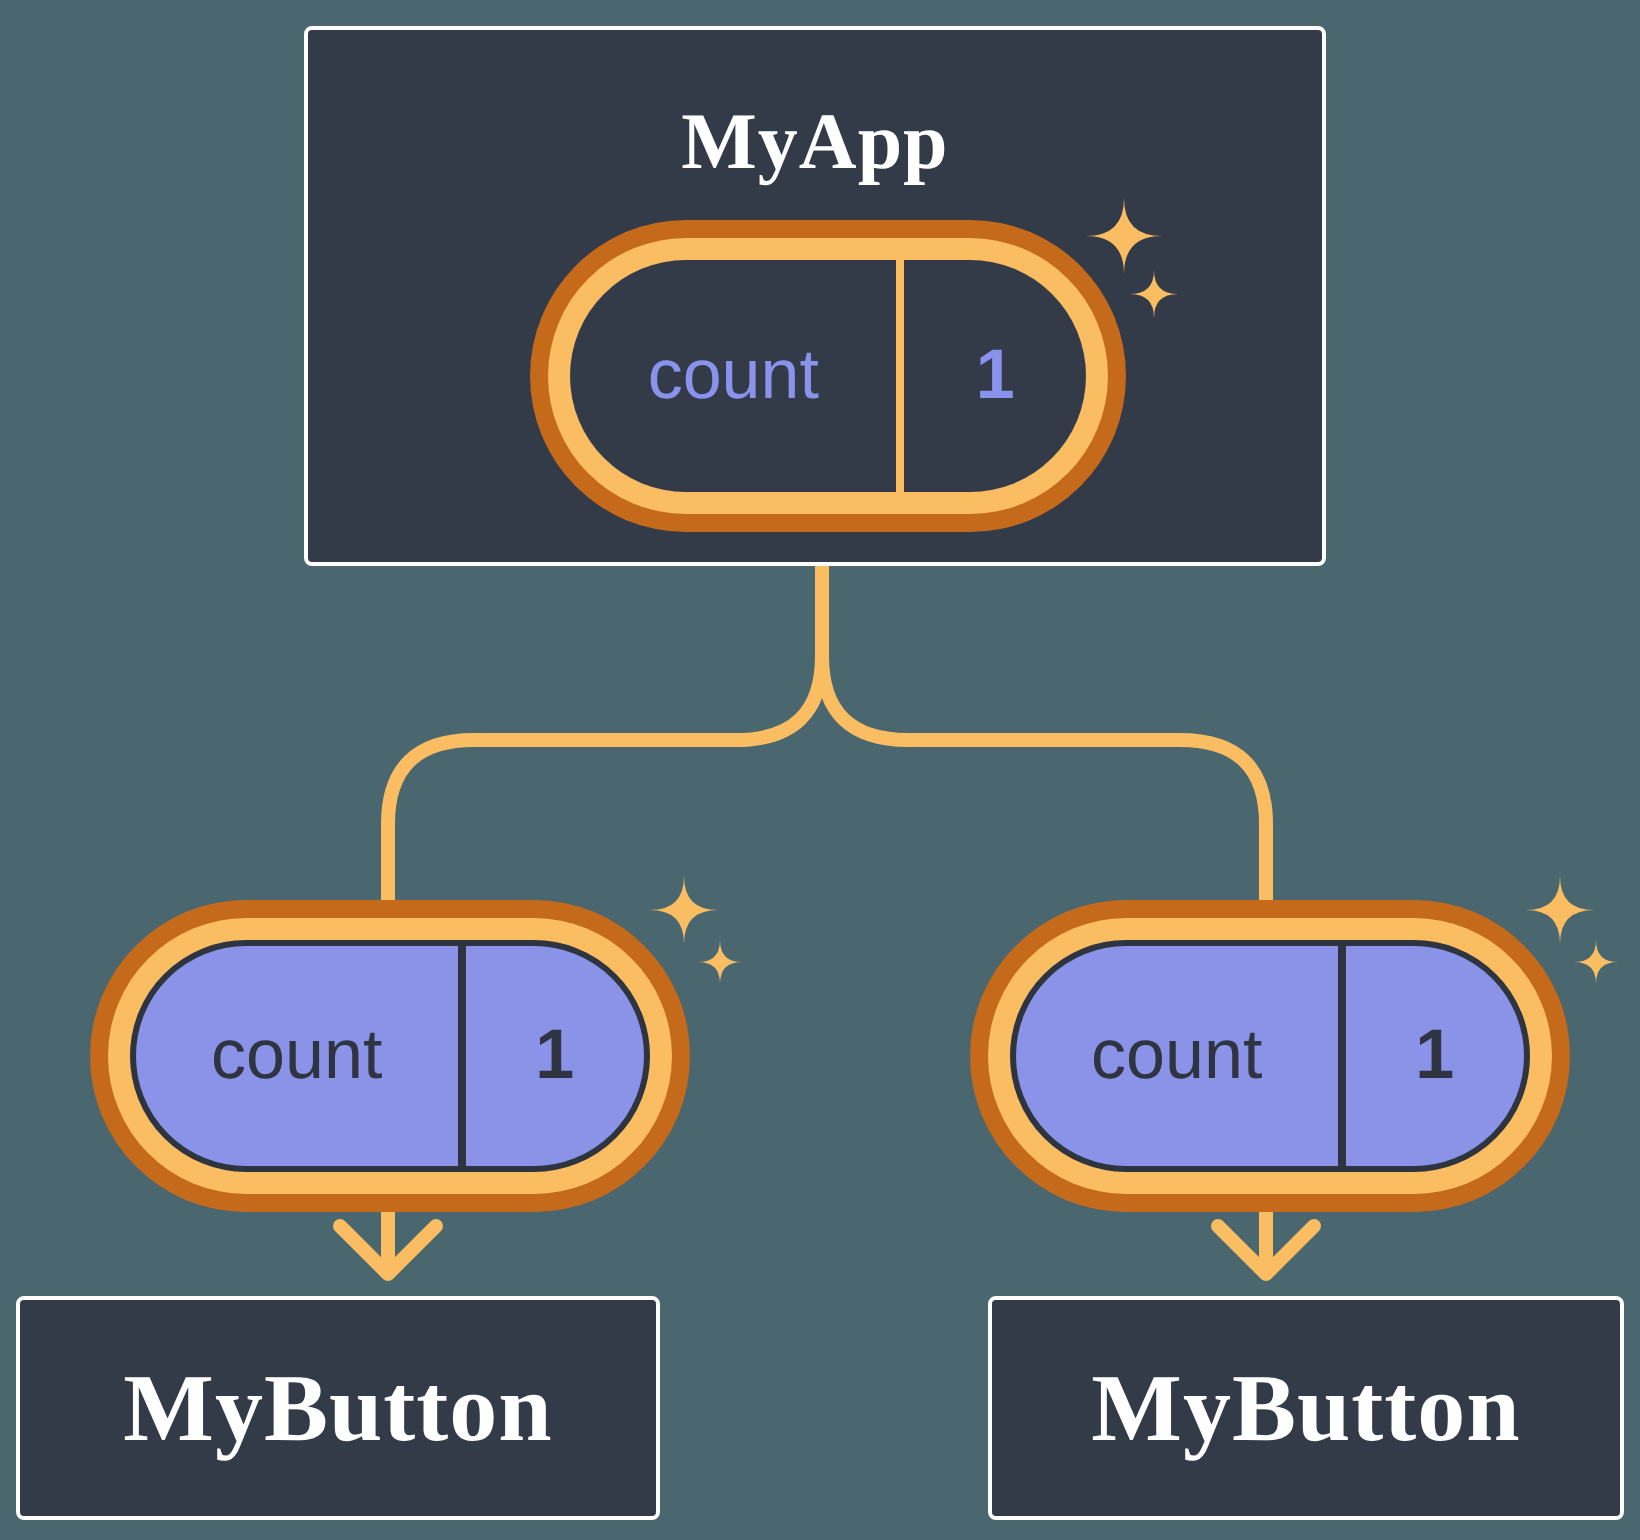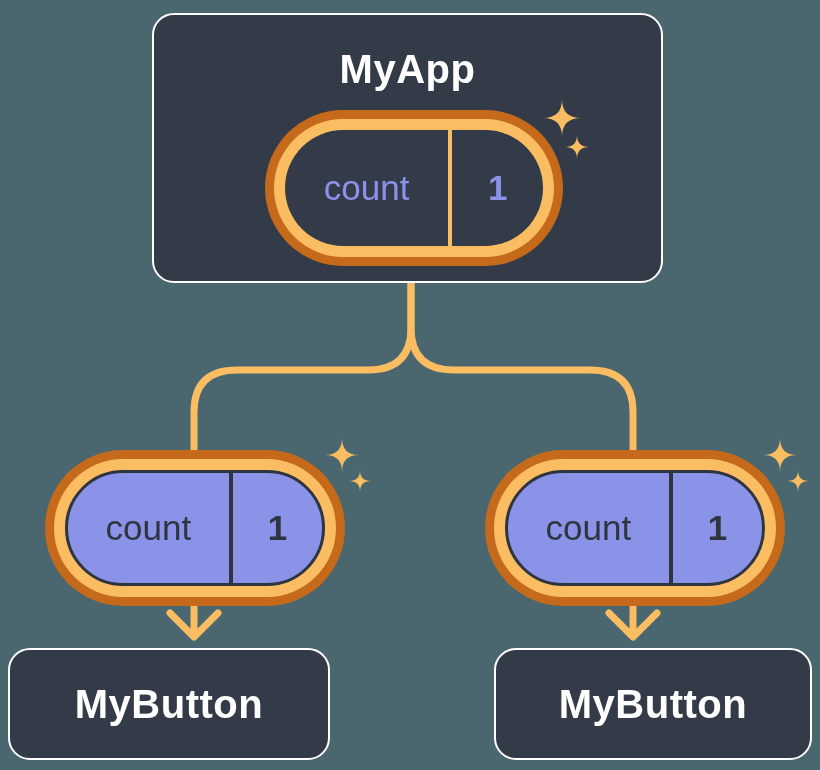--- a/index.html
+++ b/index.html
@@ -29,39 +29,40 @@
     stroke-width: 7;
     stroke-linecap: round;
     stroke-linejoin: round;
   }
   .sparkle { fill: var(--orange_light, #FABD62); }
 
   .card {
     position: absolute;
     background: var(--card_bg, #343B48);
     border: 2.5px solid var(--card_border, #FFFFFF);
-    border-radius: 22px;
+    border-radius: 4px;
     z-index: 2;
     color: var(--white_text, #FFFFFF);
+    font-family: Liberation Serif, serif;
   }
   .card.root { left: 152px; top: 13px; width: 511px; height: 270px; }
   .card.root .card-title {
     margin-top: 32px;
     text-align: center;
     font-size: 40px;
     font-weight: 600;
     letter-spacing: 0.5px;
   }
   .card.child {
     display: flex;
     align-items: center;
     justify-content: center;
   }
   .card.child .card-title {
-    font-size: 40px;
+    font-size: 48px;
     font-weight: 600;
     letter-spacing: 0.5px;
   }
   .card.child.left  { left: 8px;   top: 648px; width: 322px; height: 112px; }
   .card.child.right { left: 494px; top: 648px; width: 318px; height: 112px; }
 
   .pill {
     position: absolute;
     width: 300px;
     height: 156px;

